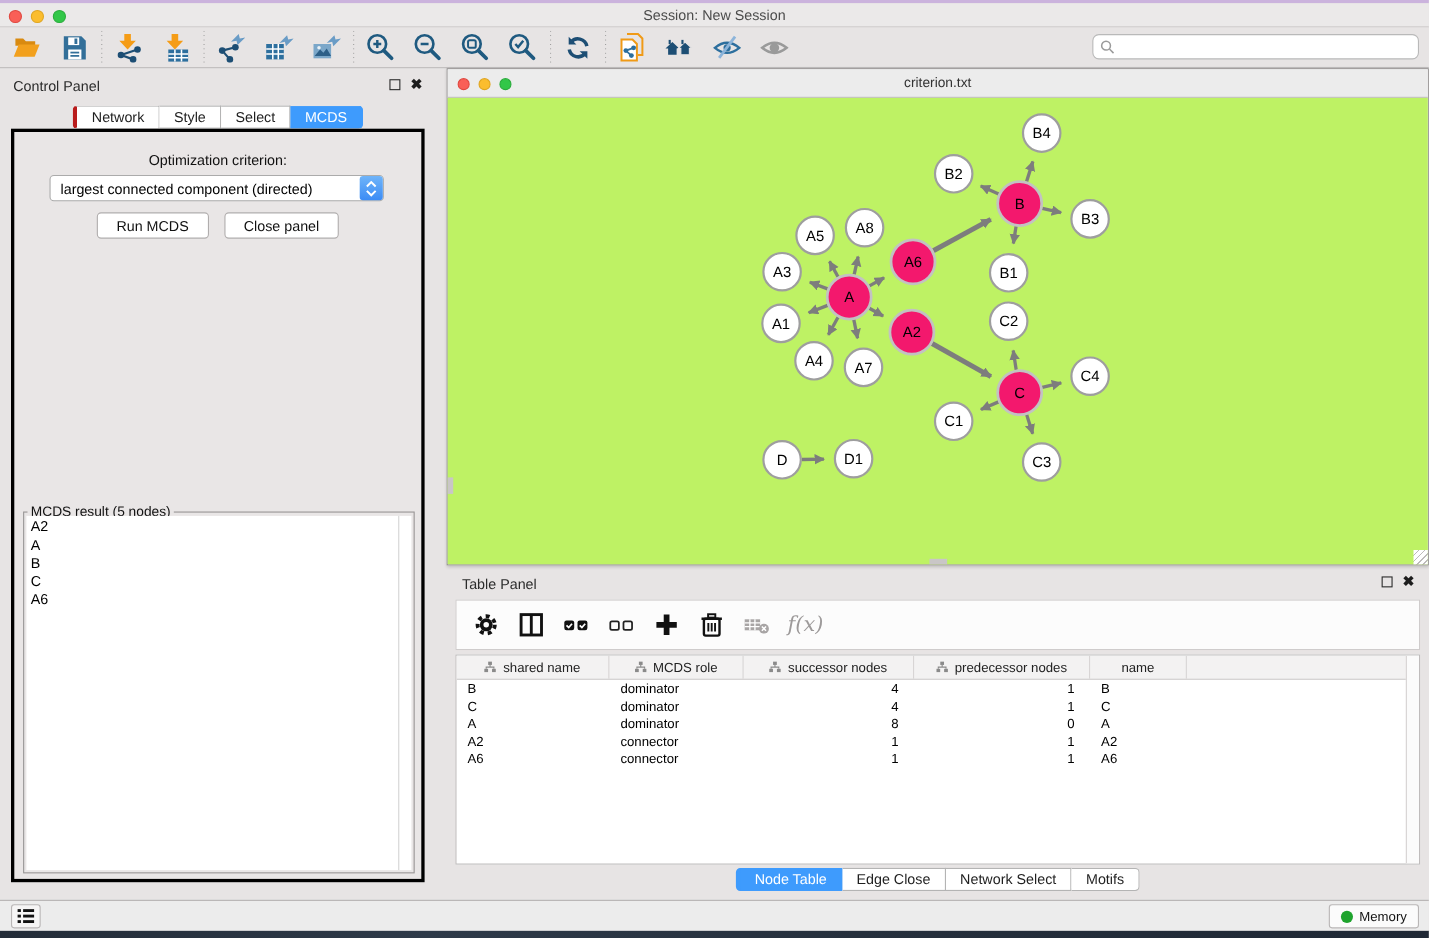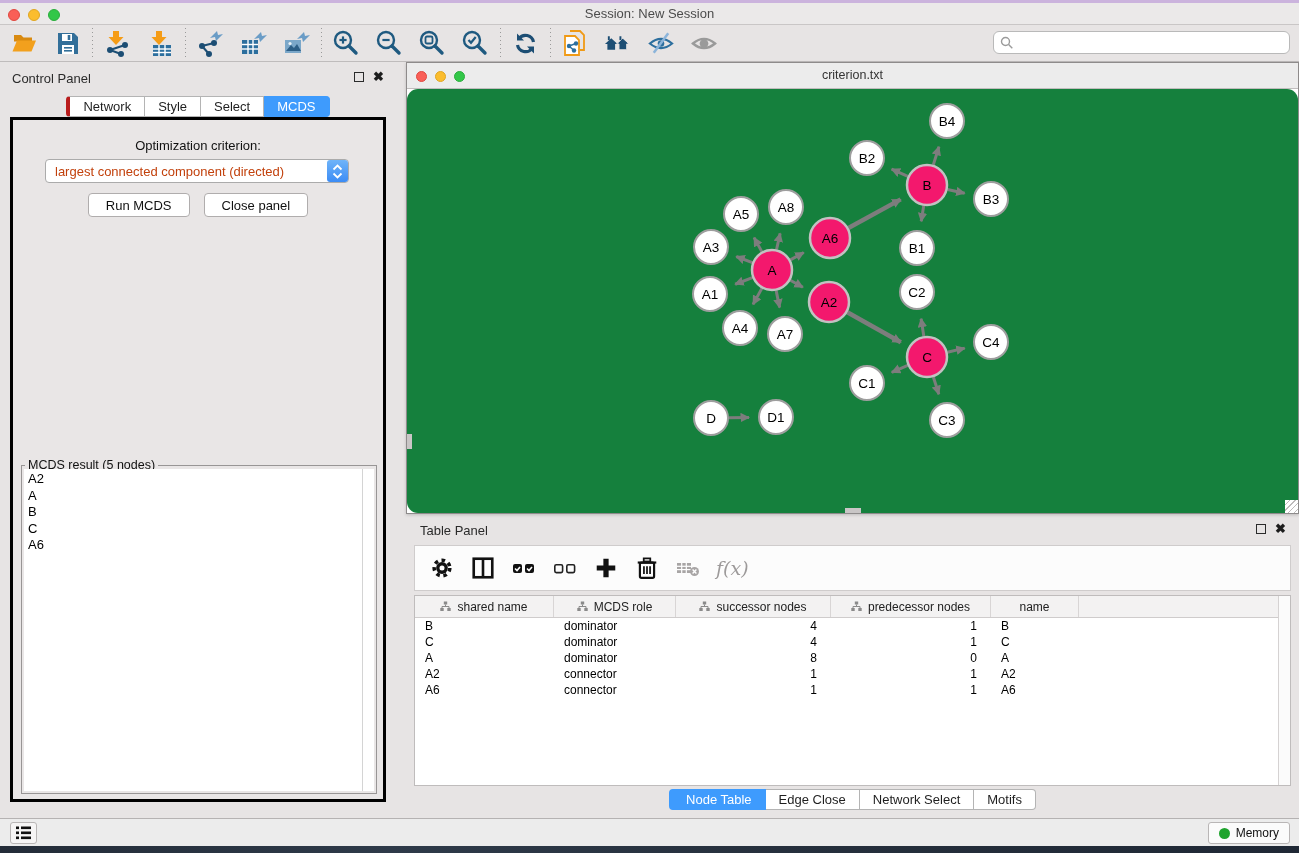--- a/index.html
+++ b/index.html
@@ -52,21 +52,21 @@
          height:21px; line-height:20px; font-size:13px; color:#1f1f1f; white-space:nowrap; }
   .tab:first-child { border-left:4px solid #b91c1c; border-radius:4px 0 0 4px; }
   .tab:last-child { border-radius:0 4px 4px 0; }
   .tab.sel { background:#3e9bfd; border-color:#3e9bfd; color:#fff; }
 
   .cp-body { position:absolute; left:6px; right:6px; top:52px; bottom:10px;
              border:3px solid #000000; background:#e9e6e6; }
   .opt-label { position:absolute; left:0; right:0; top:18px; text-align:center; font-size:13px; color:#111; }
   .dropdown { position:absolute; left:32px; right:34px; top:39px; height:24px; background:#fff;
               border:1px solid #ababab; border-radius:4px; display:flex; align-items:center; }
-  .dropdown .dval { flex:1; font-size:13px; padding-left:9px; color:#c2410c; white-space:nowrap; overflow:hidden; }
+  .dropdown .dval { flex:1; font-size:13px; padding-left:9px; color:#000000; white-space:nowrap; overflow:hidden; }
   .stepper { width:21px; height:22px; margin-right:0px; border-radius:3px;
              background:linear-gradient(#6fb4f9,#3c8cf5); display:flex; flex-direction:column;
              align-items:center; justify-content:center; gap:1px; }
   .stepper svg { display:block; }
   .btnrow { position:absolute; left:0; right:0; top:73px; display:flex; justify-content:center; gap:14px; }
   .pushbtn { height:24px; background:#fff; border:1px solid #b0adad; border-radius:4px;
              font-size:13px; color:#111; padding:0 17px; font-family:"Liberation Sans",sans-serif; }
 
   .mcds-fieldset { position:absolute; left:8px; right:6px; top:345px; bottom:5px;
                    border:1px solid #989595; }
@@ -79,21 +79,21 @@
                  border-left:1px solid #d4d4d4; }
 
   
   .net-window { position:absolute; left:406px; top:62px; width:893px; height:452px;
                 background:#fff; border:1px solid #8e8b8b; box-shadow:0 1px 3px rgba(0,0,0,.18); }
   .net-titlebar { position:absolute; left:0; top:0; right:0; height:26px; background:#ececec;
                   border-bottom:1px solid #c0bdbd; }
   .net-titlebar .title { position:absolute; left:0; right:0; top:5px; text-align:center;
                          font-size:12.5px; color:#333; }
   .net-titlebar .lights { top:8px; left:9px; }
-  .net-canvas { position:absolute; left:0; top:26px; right:0; bottom:0; background:#15803d;border-radius:11px; }
+  .net-canvas { position:absolute; left:0; top:26px; right:0; bottom:0; background:#bef264; }
   .net-canvas svg { position:absolute; left:0; top:0; }
   .handle-left { position:absolute; left:0px; top:371px; width:5px; height:15px; background:#c9c6c6; }
   .handle-bottom { position:absolute; left:438px; bottom:0px; width:16px; height:5px; background:#c9c6c6; }
   .resize-grip { position:absolute; right:0; bottom:0; width:13px; height:13px;
                  background:repeating-linear-gradient(135deg,#fff 0 3px,#bdbaba 3px 4px); }
 
   
   .table-panel { position:absolute; left:406px; top:517px; width:893px; height:298px; }
   .tp-toolbar { position:absolute; left:8px; right:8px; top:28px; height:46px; background:#fcfcfc;
                 border:1px solid #cfcccc; display:flex; align-items:center; gap:15px; padding-left:14px; }

